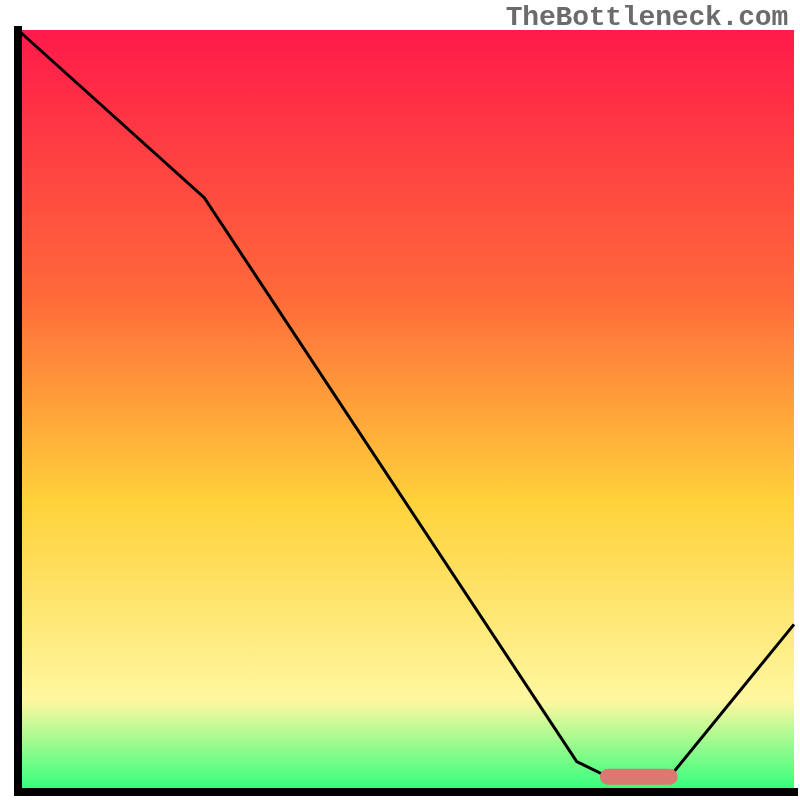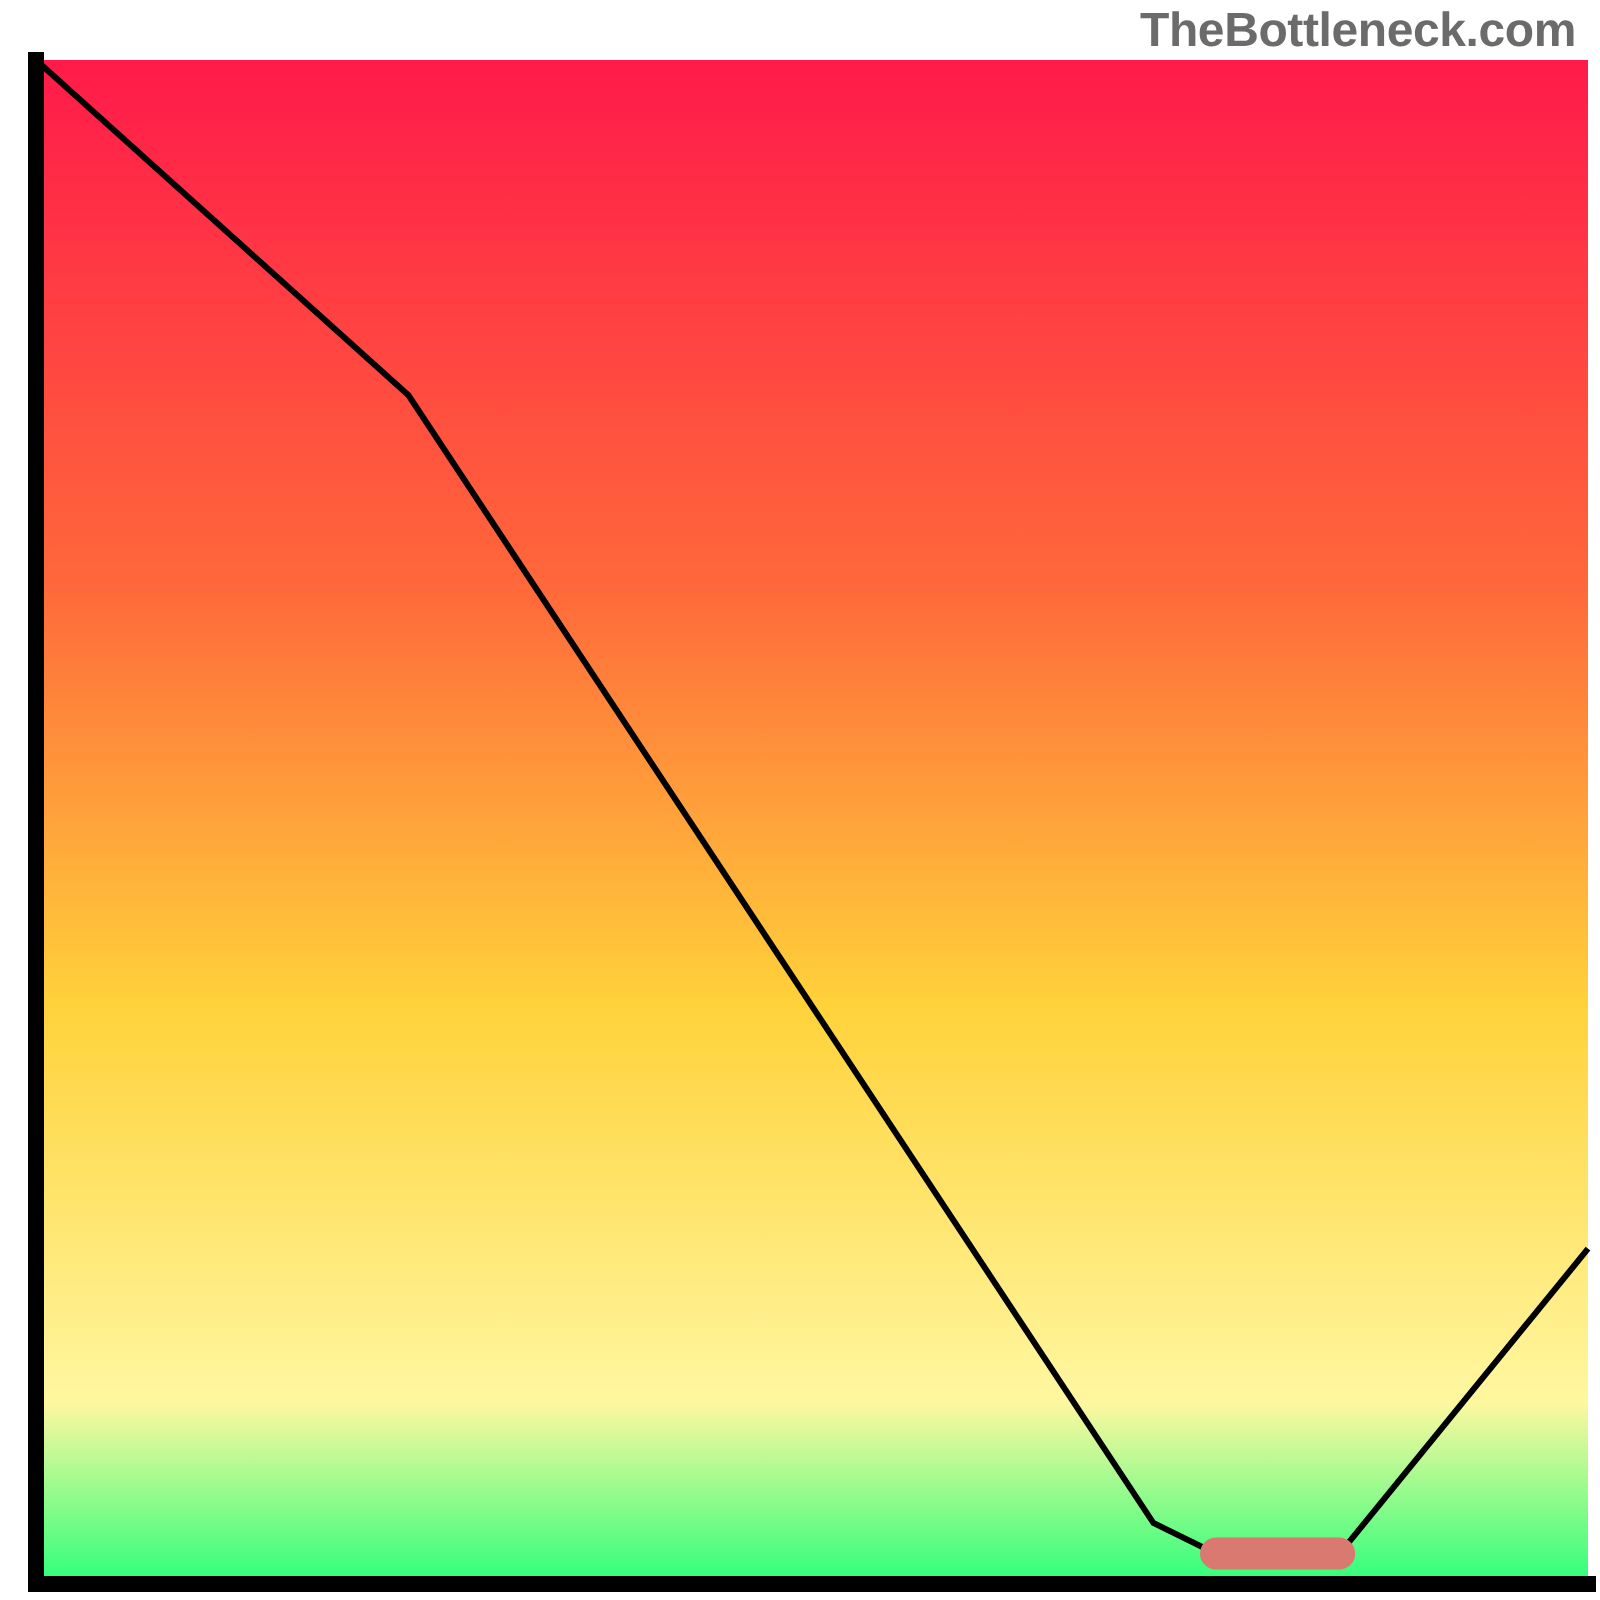--- a/index.html
+++ b/index.html
@@ -13,24 +13,25 @@
   }
   .container {
     position: relative;
     width: 800px;
     height: 800px;
   }
   .attribution {
     position: absolute;
     top: 2px;
     right: 12px;
-    font-size: 24px;
+    font-size: 28px;
     font-weight: 600;
     color: #6b6b6b;
     letter-spacing: -0.2px;
+    font-family: Liberation Mono, monospace;
   }
   svg.chart {
     position: absolute;
     left: 0;
     top: 0;
   }
 </style>
 </head>
 <body>
 

